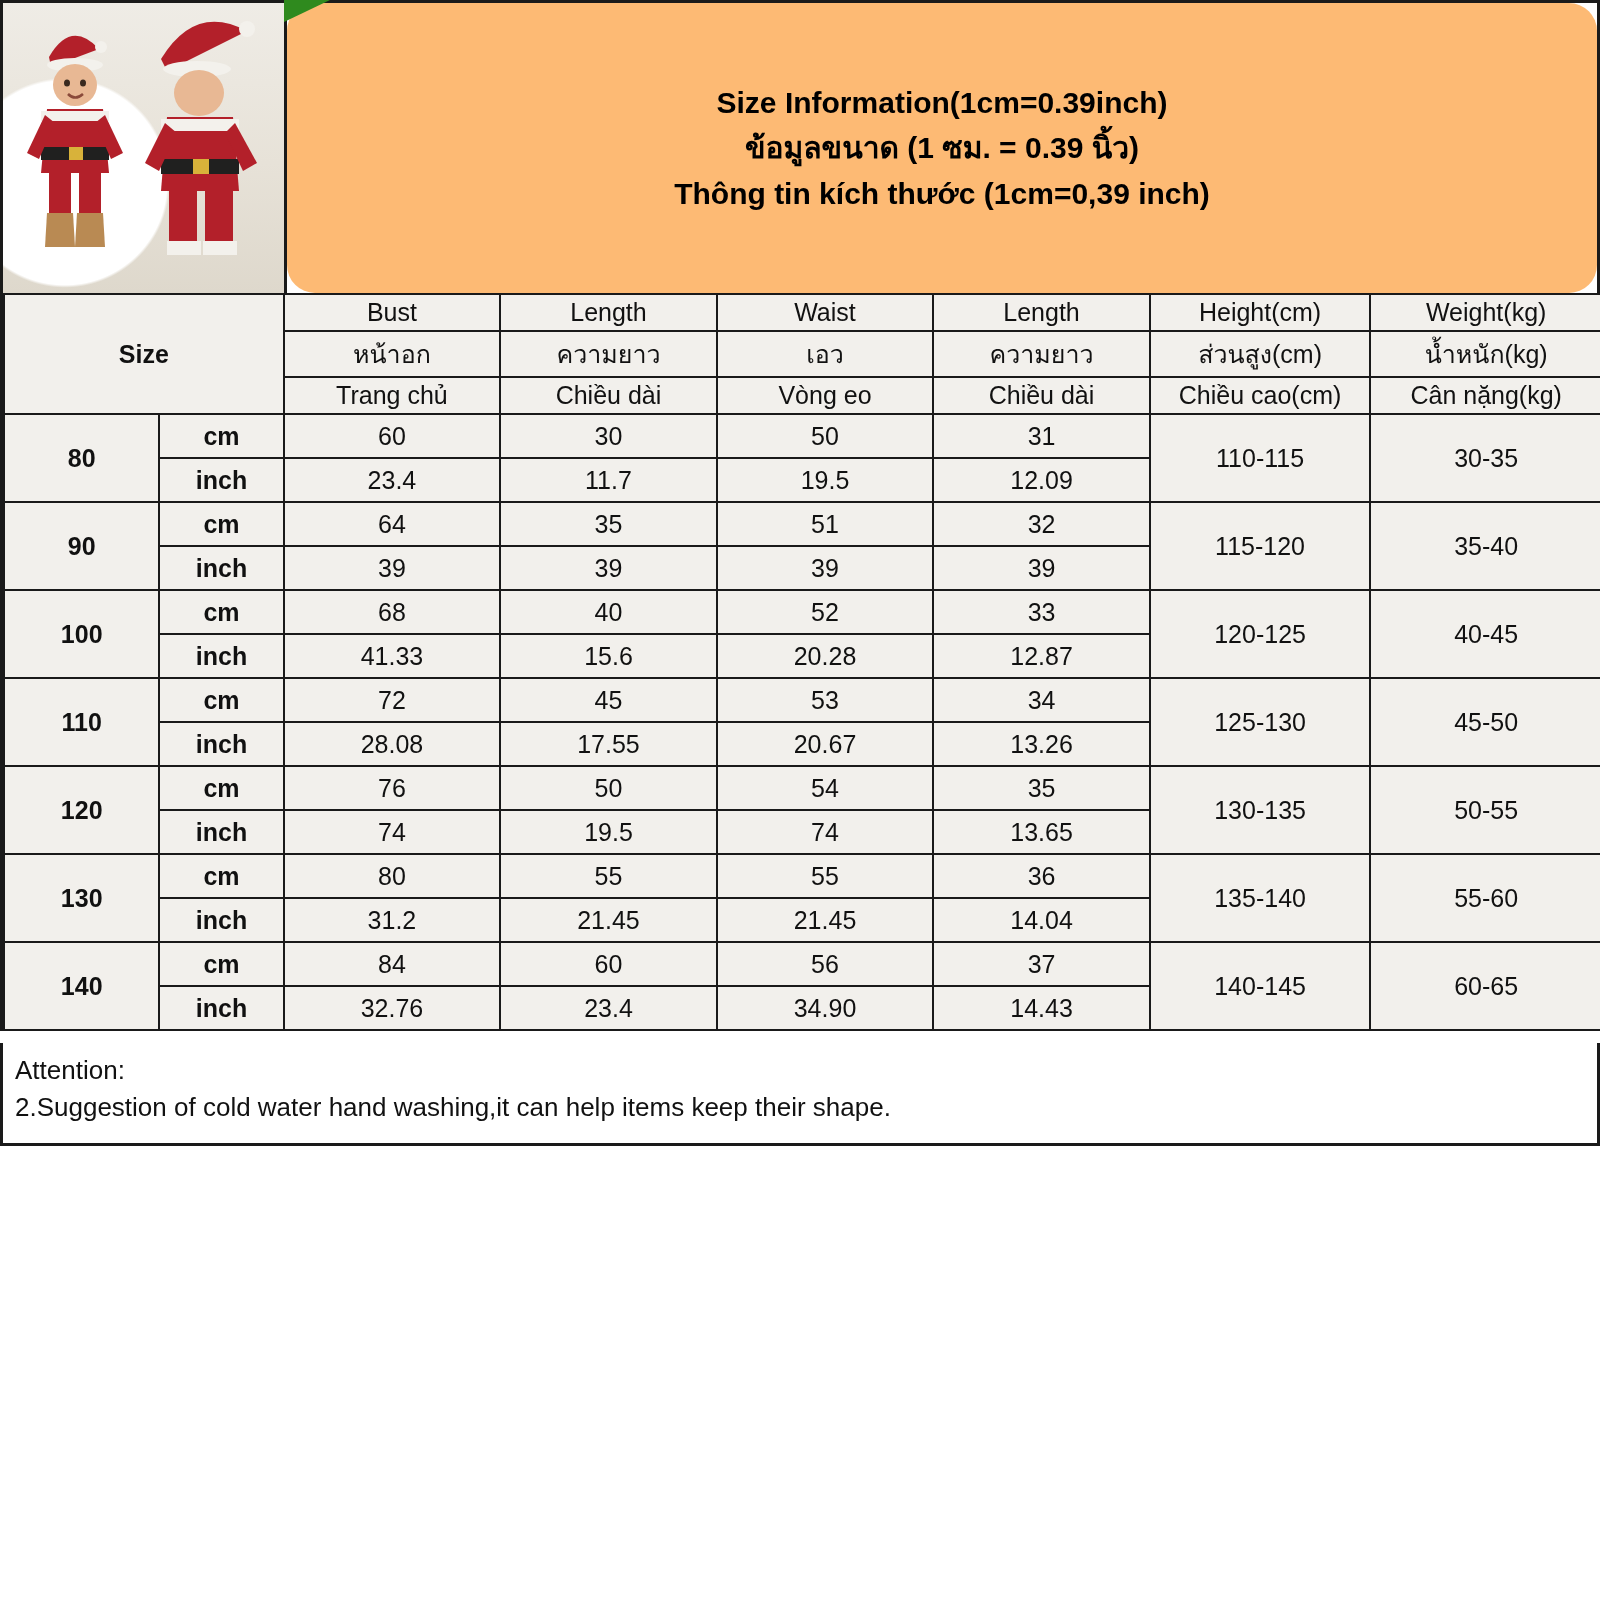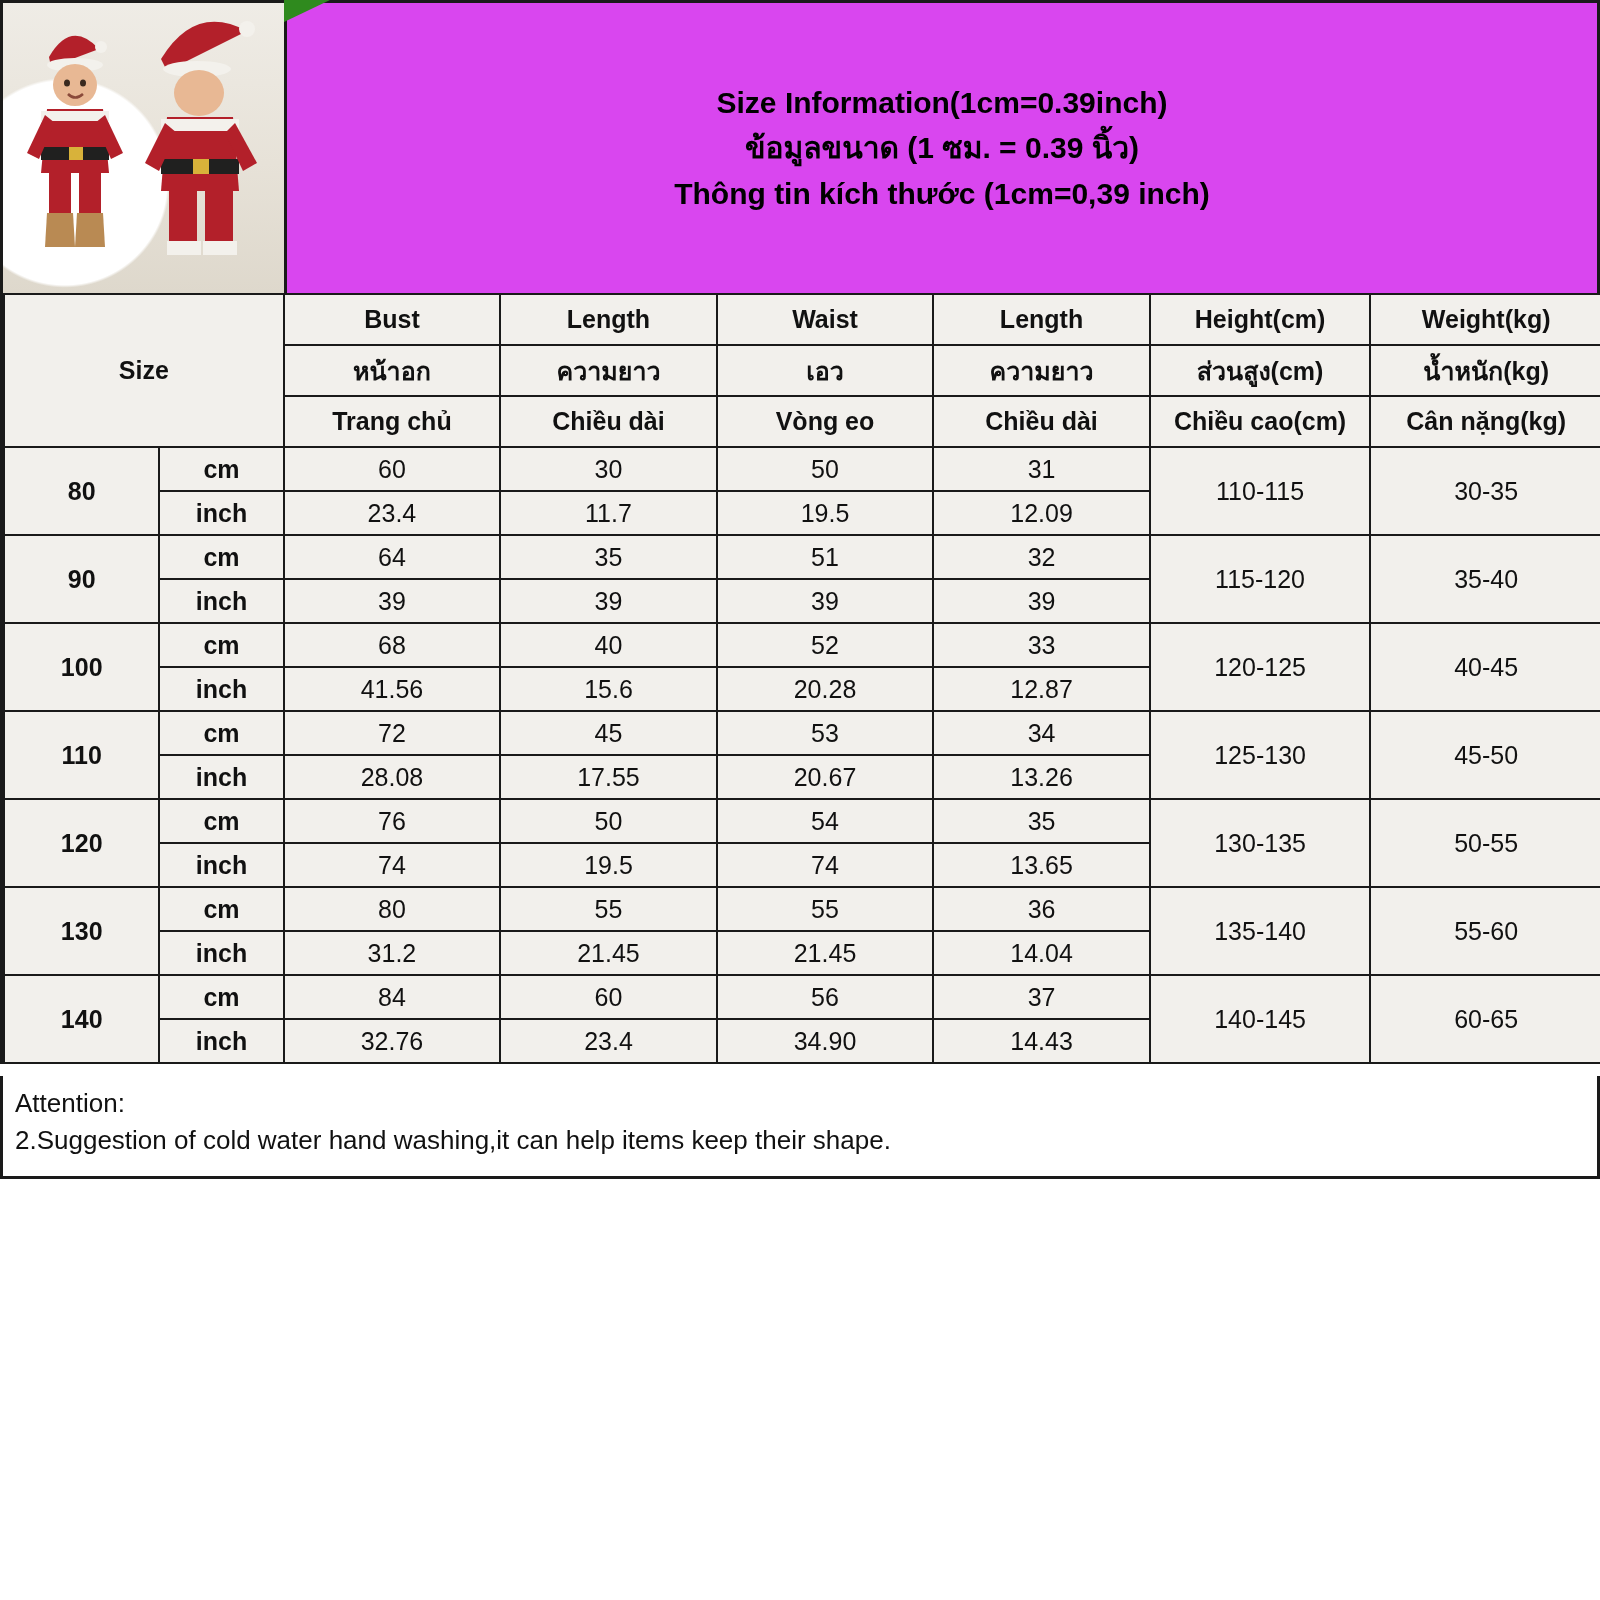--- a/index.html
+++ b/index.html
@@ -43,26 +43,27 @@
   .kid-b { position:absolute; left:140px; top:10px; width:125px; height:255px; }
   .green-corner {
     position: absolute;
     left: 284px; top: 0;
     width: 46px; height: 22px;
     background: #2f8a1e;
     clip-path: polygon(0 0, 100% 0, 0 100%);
   }
   .title-cell {
     flex: 1 1 auto;
-    background: #d946ef;
+    background: #fdba74;
     display: flex;
     flex-direction: column;
     align-items: center;
     justify-content: center;
     padding: 10px 16px;
+    border-radius: 28px;
   }
   .title-cell div {
     font-weight: bold;
     font-size: 30px;
     line-height: 1.52;
     color: #000;
     text-align: center;
     white-space: nowrap;
   }
   
@@ -75,23 +76,23 @@
     border: 2px solid #1a1a1a;
     text-align: center;
     vertical-align: middle;
     font-size: 25px;
     color: #111;
     background: #f2f0ec;
     padding: 2px 4px;
   }
   td.hdr {
     background: #dedbd6;
-    font-weight: bold;
+    font-weight: normal;
     font-size: 25px;
-    height: 51px;
+    height: 37px;
   }
   td.size-word {
     background: #dedbd6;
     font-weight: bold;
     font-size: 38px;
   }
   td.size-num {
     background: #dedbd6;
     font-weight: bold;
     font-size: 27px;
@@ -269,21 +270,21 @@
         <td class="unit">cm</td>
         <td class="val">68</td>
         <td class="val">40</td>
         <td class="val">52</td>
         <td class="val">33</td>
         <td class="span-val" rowspan="2">120-125</td>
         <td class="span-val" rowspan="2">40-45</td>
       </tr>
       <tr>
         <td class="unit">inch</td>
-        <td class="val">41.56</td>
+        <td class="val">41.33</td>
         <td class="val">15.6</td>
         <td class="val">20.28</td>
         <td class="val">12.87</td>
       </tr>
 
       <tr>
         <td class="size-num" rowspan="2">110</td>
         <td class="unit">cm</td>
         <td class="val">72</td>
         <td class="val">45</td>

